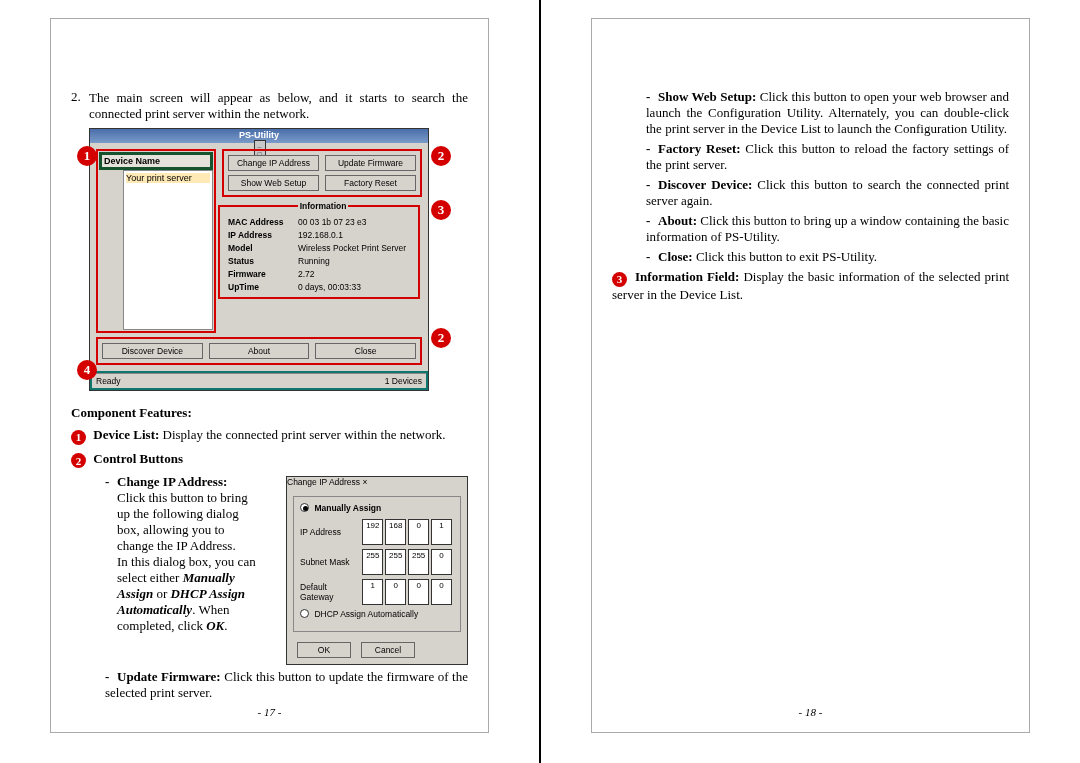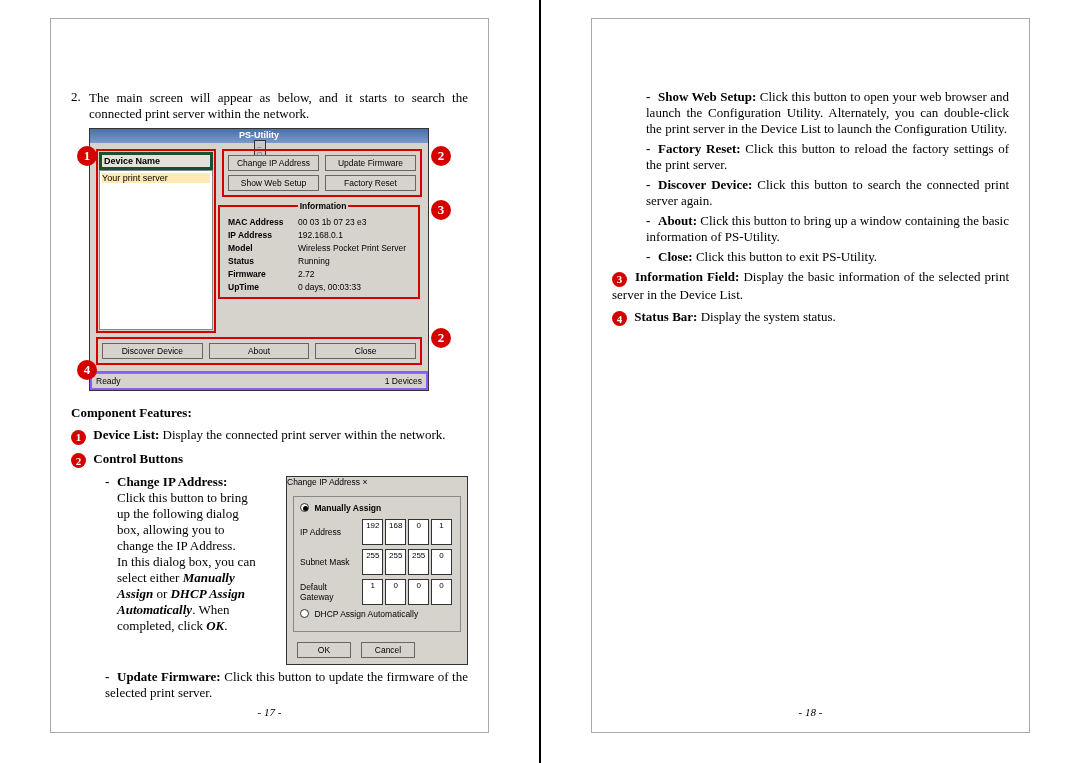--- a/index.html
+++ b/index.html
@@ -81,20 +81,21 @@
     background:#e4e2da;
     border:3px solid #14532d;
     padding:1px 2px;
     font-weight:bold;
   }
   .devlist-body {
     background:#fff;
     border:1px solid #888;
     height: 160px;
     padding:2px;
+    margin-left:24px;
   }
   .devlist-body .row { background:#ffe9b4; }
   .btncol {
     margin-left: 6px;
     border: 2px solid #d40000;
     padding: 4px;
     width: 200px;
   }
   .btncol .brow { display:flex; gap:6px; margin-bottom:4px; }
   .wbtn {
@@ -123,21 +124,21 @@
   }
   .psu-bottom .wbtn { flex:1; }
   .statusbar {
     border-top:1px solid #888;
     display:flex;
     font-size:8.5px;
     padding:2px 4px;
     background:#d6d3cc;
   }
   .statusbar .sb-l { flex:1; }
-  .status-frame { border:2px solid #8b5cf6; }
+  .status-frame { border:2px solid #0f766e; }
 
   
   .callout {
     position:absolute;
     width:20px; height:20px;
     border-radius:50%;
     background:#d40000;
     color:#fff;
     font-weight:bold;
     font-size:13px;
@@ -404,20 +405,16 @@
       <div class="sub-item">
         <span class="dash">-</span><b>Close:</b><span> Click this button to exit PS-Utility.</span>
       </div>
     </div>
 
     <p class="feat-para">
       <span class="mnum">3</span>
       <b>Information Field:</b><span> Display the basic information of the selected print server in the Device List.</span>
     </p>
 
-    <p class="feat-para">
-      <span class="mnum">4</span>
-      <b>Status Bar:</b><span> Display the system status.</span>
-    </p>
 
     <div class="pagenum">- 18 -</div>
   </div>
 </div>
 
 </body></html>

